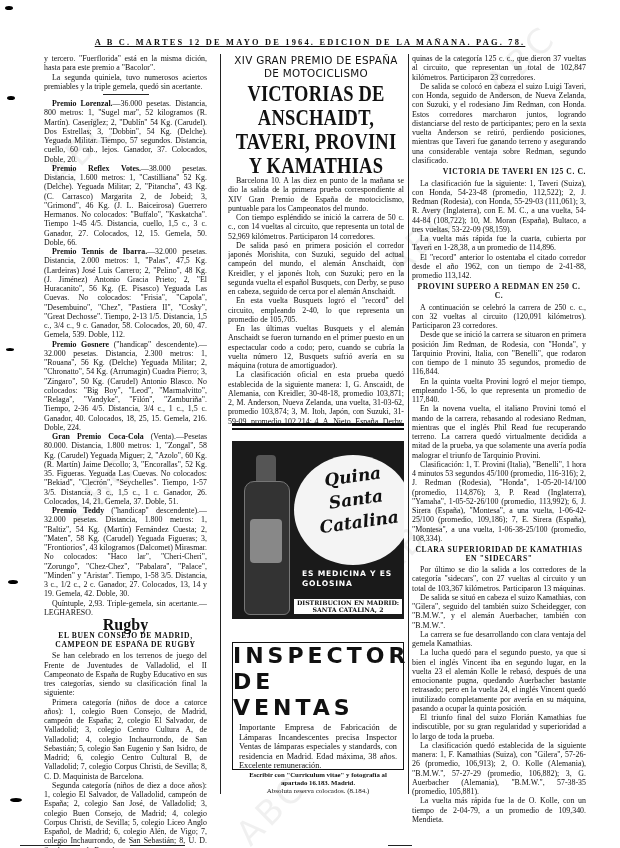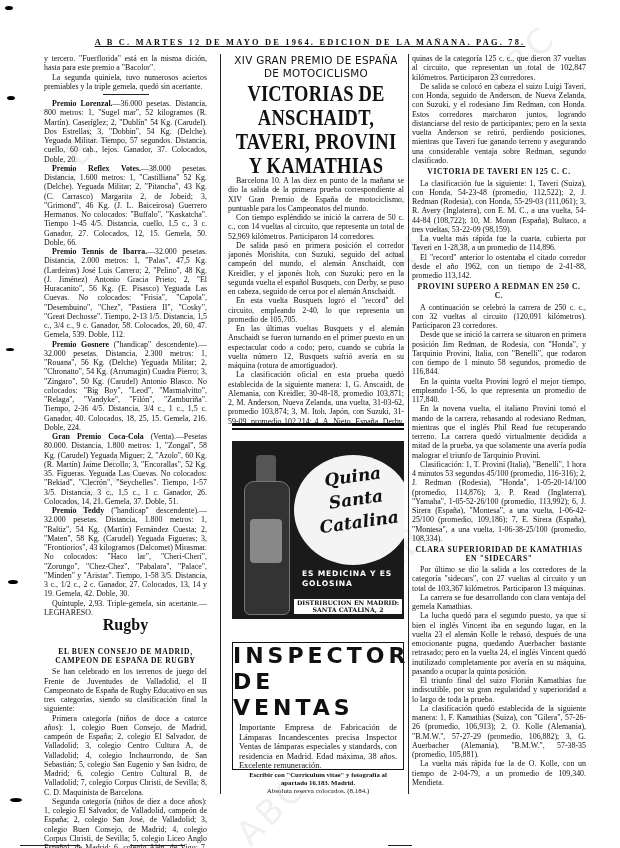--- a/index.html
+++ b/index.html
@@ -7,21 +7,21 @@
   .header { position:absolute; top:38px; left:0; width:620px; text-align:center; font-size:8.4px; font-weight:bold; letter-spacing:2.2px; font-family:"Liberation Serif", serif; text-decoration:underline; }
   .col { position:absolute; top:54px; font-family:"Liberation Serif", serif; font-size:7.9px; line-height:9.25px; text-align:justify; }
   .col p { margin:0; text-indent:8px; }
   .col p.noind { text-indent:0; }
   .col1 { left:44px; width:163px; }
   .col2 { left:228px; width:176px; }
   .col3 { left:412px; width:174px; }
   .vrule { position:absolute; top:54px; width:1px; background:#222; }
   .b { font-weight:bold; }
   .rule-short { width:46px; height:1px; background:#222; margin:3px auto 4px; }
-  .sec-title { font-family:"Liberation Serif", serif; font-weight:bold; font-size:16px; text-align:center; margin:3px 0 19px; }
+  .sec-title { font-family:"Liberation Serif", serif; font-weight:bold; font-size:16px; text-align:center; margin:3px 0 3px; }
   .sub-head { font-weight:bold; text-align:center; font-size:7.6px; letter-spacing:0.6px; margin:3px 0 2px; line-height:8.6px; }
   .kicker { font-family:"DejaVu Sans", sans-serif; font-size:10.4px; text-align:center; line-height:13px; letter-spacing:0.3px; }
   .headline { font-family:"Liberation Serif", serif; font-weight:bold; font-size:18.5px; text-align:center; line-height:20px; margin:2px 0 4px; letter-spacing:0.2px; transform:scaleY(1.2); transform-origin:top; padding-bottom:10px; }
   .ad1 { position:absolute; left:232px; top:423px; width:172px; height:215px; }
   .ad1 .bars { height:3px; background:#111; margin-bottom:2px; }
   .ad1 .box { position:absolute; top:18px; left:0; width:172px; height:178px; background:#1a1a1a; overflow:hidden; }
   .ad1 .circle { position:absolute; left:62px; top:14px; width:118px; height:110px; border-radius:50%; background:#f4f4f4; }
   .ad1 .brand { position:absolute; left:72px; top:24px; width:104px; font-family:"DejaVu Serif", serif; font-weight:bold; font-style:italic; font-size:17px; line-height:23px; color:#111; text-align:center; transform:rotate(-8deg); }
   .ad1 .bottle { position:absolute; left:12px; top:40px; width:44px; height:132px; background:#333; border-radius:10px 10px 6px 6px; border:1px solid #777; }
   .ad1 .neck { position:absolute; left:24px; top:14px; width:20px; height:30px; background:#555; border-radius:4px 4px 0 0; }
@@ -113,32 +113,33 @@
   <div class="t1">INSPECTOR</div>
   <div class="t2">DE VENTAS</div>
   <div class="body">Importante Empresa de Fabricación de Lámparas Incandescentes precisa Inspector Ventas de lámparas especiales y standards, con residencia en Madrid. Edad máxima, 38 años. Excelente remuneración.</div>
   <div class="small">Escribir con "Curriculum vitae" y fotografía al apartado 16.183. Madrid.</div>
   <div class="small2">Absoluta reserva colocados. (8.184.)</div>
 </div>
 
 <div class="col col3">
   <p class="noind">quinas de la categoría 125 c. c., que dieron 37 vueltas al circuito, que representan un total de 102,847 kilómetros. Participaron 23 corredores.</p>
   <p>De salida se colocó en cabeza el suizo Luigi Taveri, con Honda, seguido de Anderson, de Nueva Zelanda, con Suzuki, y el rodesiano Jim Redman, con Honda. Estos corredores marcharon juntos, logrando distanciarse del resto de participantes; pero en la sexta vuelta Anderson se retiró, perdiendo posiciones, mientras que Taveri fue ganando terreno y asegurando una considerable ventaja sobre Redman, segundo clasificado.</p>
-  <div class="sub-head" style="text-align:center;">VICTORIA DE TAVERI EN 125 C. C.</div>
+  <div class="sub-head" style="text-align:right;">VICTORIA DE TAVERI EN 125 C. C.</div>
   <p>La clasificación fue la siguiente: 1, Taveri (Suiza), con Honda, 54-23-48 (promedio, 112,522); 2, J. Redman (Rodesia), con Honda, 55-29-03 (111,061); 3, R. Avery (Inglaterra), con E. M. C., a una vuelta, 54-44-84 (108,722); 10, M. Moran (España), Bultaco, a tres vueltas, 53-22-09 (98,159).</p>
   <p>La vuelta más rápida fue la cuarta, cubierta por Taveri en 1-28,38, a un promedio de 114,896.</p>
   <p>El "record" anterior lo ostentaba el citado corredor desde el año 1962, con un tiempo de 2-41-88, promedio 113,142.</p>
   <div class="sub-head">PROVINI SUPERO A REDMAN EN 250 C. C.</div>
   <p>A continuación se celebró la carrera de 250 c. c., con 32 vueltas al circuito (120,091 kilómetros). Participaron 23 corredores.</p>
-  <p>Desde que se inició la carrera se situaron en primera posición Jim Redman, de Rodesia, con "Honda", y Tarquinio Provini, Italia, con "Benelli", que rodaron con tiempo de 1 minuto 58 segundos, promedio de 116,844.</p>
+  <p>Desde que se inició la carrera se situaron en primera posición Jim Redman, de Rodesia, con "Honda", y Tarquinio Provini, Italia, con "Benelli", que rodaron con tiempo de 1 minuto 35 segundos, promedio de 116,844.</p>
   <p>En la quinta vuelta Provini logró el mejor tiempo, empleando 1-56, lo que representa un promedio de 117,840.</p>
   <p>En la novena vuelta, el italiano Provini tomó el mando de la carrera, rebasando al rodesiano Redman, mientras que el inglés Phil Read fue recuperando terreno. La carrera quedó virtualmente decidida a mitad de la prueba, ya que solamente una avería podía malograr el triunfo de Tarquinio Provini.</p>
   <p>Clasificación: 1, T. Provini (Italia), "Benelli", 1 hora 4 minutos 53 segundos 45/100 (promedio, 116-316); 2, J. Redman (Rodesia), "Honda", 1-05-20-14/100 (promedio, 114,876); 3, P. Read (Inglaterra), "Yamaha", 1-05-52-26/100 (promedio, 113,992); 6, J. Sirera (España), "Montesa", a una vuelta, 1-06-42-25/100 (promedio, 109,186); 7, E. Sirera (España), "Montesa", a una vuelta, 1-06-38-25/100 (promedio, 108,334).</p>
   <div class="sub-head">CLARA SUPERIORIDAD DE KAMATHIAS EN "SIDECARS"</div>
   <p>Por último se dio la salida a los corredores de la categoría "sidecars", con 27 vueltas al circuito y un total de 103,367 kilómetros. Participaron 13 máquinas.</p>
+  <p>De salida se situó en cabeza el suizo Kamathias, con "Gilera", seguido del también suizo Scheidegger, con "B.M.W.", y el alemán Auerbacher, también con "B.M.W.".</p>
   <p>La carrera se fue desarrollando con clara ventaja del gemela Kamathias.</p>
   <p>La lucha quedó para el segundo puesto, ya que si bien el inglés Vincent iba en segundo lugar, en la vuelta 23 el alemán Kolle le rebasó, después de una emocionante pugna, quedando Auerbacher bastante retrasado; pero en la vuelta 24, el inglés Vincent quedó inutilizado completamente por avería en su máquina, pasando a ocupar la quinta posición.</p>
   <p>El triunfo final del suizo Florián Kamathias fue indiscutible, por su gran regularidad y superioridad a lo largo de toda la prueba.</p>
   <p>La clasificación quedó establecida de la siguiente manera: 1, F. Kamathias (Suiza), con "Gilera", 57-26-26 (promedio, 106,913); 2, O. Kolle (Alemania), "B.M.W.", 57-27-29 (promedio, 106,882); 3, G. Auerbacher (Alemania), "B.M.W.", 57-38-35 (promedio, 105,881).</p>
   <p>La vuelta más rápida fue la de O. Kolle, con un tiempo de 2-04-79, a un promedio de 109,340. Mendieta.</p>
 </div>
 
 <div class="foot-rule" style="left:20px; width:60px;"></div>
 <div class="foot-rule" style="left:130px; width:55px;"></div>
 <div class="foot-rule" style="left:388px; width:24px;"></div>

